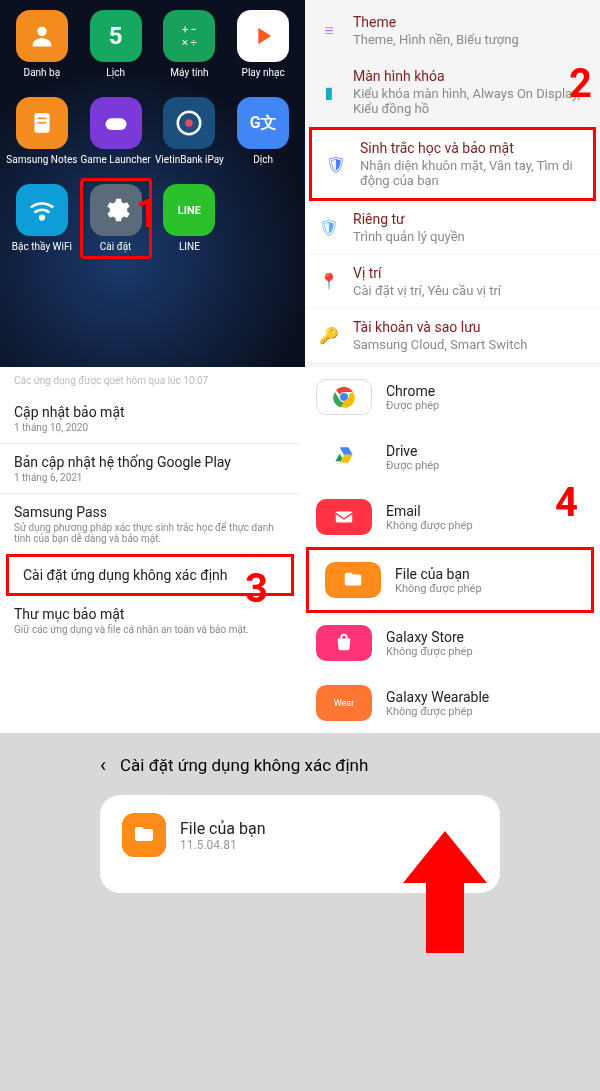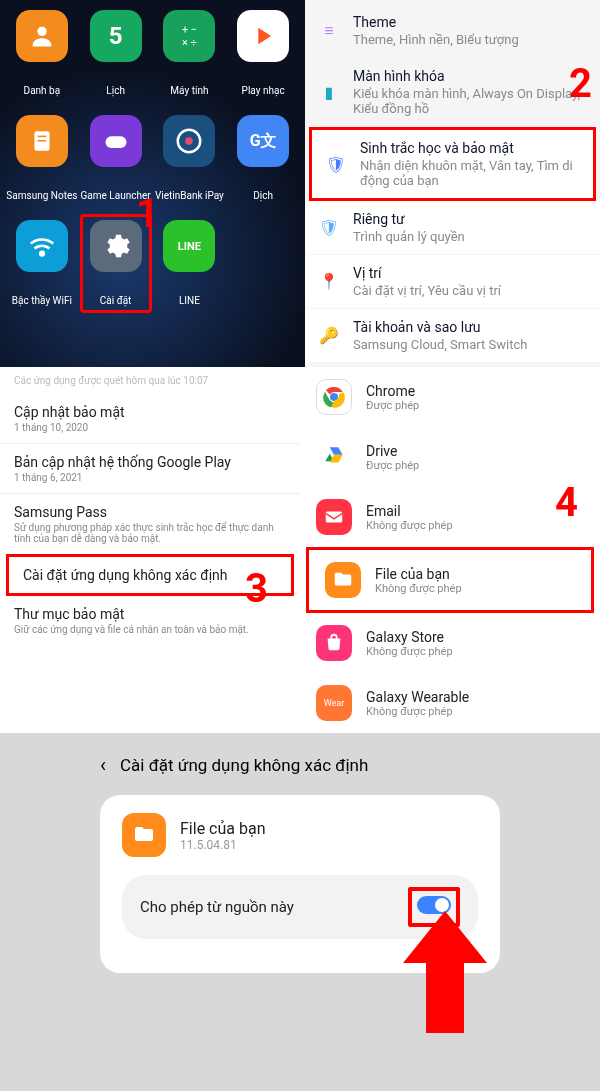--- a/index.html
+++ b/index.html
@@ -5,21 +5,21 @@
 *{box-sizing:border-box;margin:0;padding:0;font-family:-apple-system,BlinkMacSystemFont,"Segoe UI",Roboto,sans-serif}
 body{width:600px;background:#d8d8d8}
 .row{display:flex}
 .col{flex:1}
 
 
 .p1{background:radial-gradient(circle at 40% 70%,#1a3a6e 0%,#0a1020 60%);padding:10px 5px}
 .apps{display:grid;grid-template-columns:repeat(4,1fr);gap:18px 0;justify-items:center}
 .app{display:flex;flex-direction:column;align-items:center;width:72px}
 .app-icon{width:52px;height:52px;border-radius:14px;display:flex;align-items:center;justify-content:center;font-size:24px;color:#fff}
-.app-label{color:#fff;font-size:10px;text-align:center;margin-top:23px;line-height:12px}
+.app-label{color:#fff;font-size:10px;text-align:center;margin-top:5px;line-height:12px}
 .icon-danhba{background:#f38b1e}
 .icon-lich{background:#16a860}
 .icon-maytinh{background:#18a15b}
 .icon-play{background:#fff}
 .icon-notes{background:#f38b1e}
 .icon-game{background:#7b39d8}
 .icon-lop{background:#18a15b}
 .icon-vietin{background:#1a4f7e}
 .icon-dich{background:#4285f4}
 .icon-wifi{background:#0d9ed8}
@@ -27,38 +27,38 @@
 .icon-line{background:#2ac12a}
 .hl{border:3px solid #ff0000;border-radius:4px;padding:3px;margin:-6px}
 .red-num{position:absolute;color:#ff0000;font-size:40px;font-weight:bold}
 
 
 .p2{background:#f5f5f5;padding:4px 0}
 .setting-item{display:flex;align-items:center;padding:10px 14px;gap:14px;background:#fff;margin-bottom:1px}
 .setting-item.gray{background:#f5f5f5}
 .si-icon{width:20px;height:20px;display:flex;align-items:center;justify-content:center;font-size:16px}
 .si-text{flex:1}
-.si-title{font-size:14px;color:#0f172a}
+.si-title{font-size:14px;color:#7f1d1d}
 .si-sub{font-size:13px;color:#8a8a8a;margin-top:2px}
 .hl2{border:3px solid #ff0000;margin:0 4px}
 
 
 .p3{background:#fff}
 .p3 .block{padding:10px 14px;border-bottom:1px solid #eee}
 .p3 .title{font-size:14px;color:#222}
 .p3 .sub{font-size:10px;color:#8a8a8a;margin-top:2px}
 .toggle{width:34px;height:18px;border-radius:10px;background:#3a84ff;position:relative;float:right;margin-top:6px}
 .toggle::after{content:'';position:absolute;right:2px;top:2px;width:14px;height:14px;border-radius:50%;background:#fff}
 .blue{color:#3a84ff;font-size:11px}
 .p3 .cutoff{padding:8px 14px;font-size:10px;color:#bbb;overflow:hidden;white-space:nowrap}
 
 
 .p4{background:#fff}
 .app-row{display:flex;align-items:center;padding:12px 16px;gap:14px}
-.app-row-icon{width:36px;height:36px;border-radius:10px;display:flex;align-items:center;justify-content:center}
+.app-row-icon{width:56px;height:36px;border-radius:10px;display:flex;align-items:center;justify-content:center}
 .ar-title{font-size:14px;color:#222}
 .ar-sub{font-size:11px;color:#8a8a8a}
 .ic-chrome{background:#fff;border:1px solid #ddd}
 .ic-drive{background:#fff}
 .ic-email{background:#ff3344;color:#fff}
 .ic-file{background:#ff8c1a;color:#fff}
 .ic-galaxy{background:#ff3377;color:#fff}
 .ic-wear{background:#ff7733;color:#fff;font-size:9px}
 
 
@@ -332,22 +332,18 @@
       <div class="app-hdr-icon">
           <svg width="24" height="24" viewBox="0 0 24 24" fill="#fff">
             <path d="M3 6a2 2 0 012-2h5l2 2h7a2 2 0 012 2v8a2 2 0 01-2 2H5a2 2 0 01-2-2z"></path>
           </svg>
         </div>
       <div>
         <div style="font-size:16px;color:#222">File của bạn</div>
         <div style="font-size:12px;color:#999">11.5.04.81</div>
       </div>
     </div>
-    <div class="toggle-row">
-      <span style="font-size:15px;color:#222">Cho phép từ nguồn này</span>
-      <span class="hl5"><span class="toggle" style="float:none;display:inline-block;margin:0"></span></span>
-    </div>
   </div>
   <div class="arrow-up">
       <div class="head"></div>
       <div class="shaft"></div>
     </div>
 </div>
 
 </body></html>

